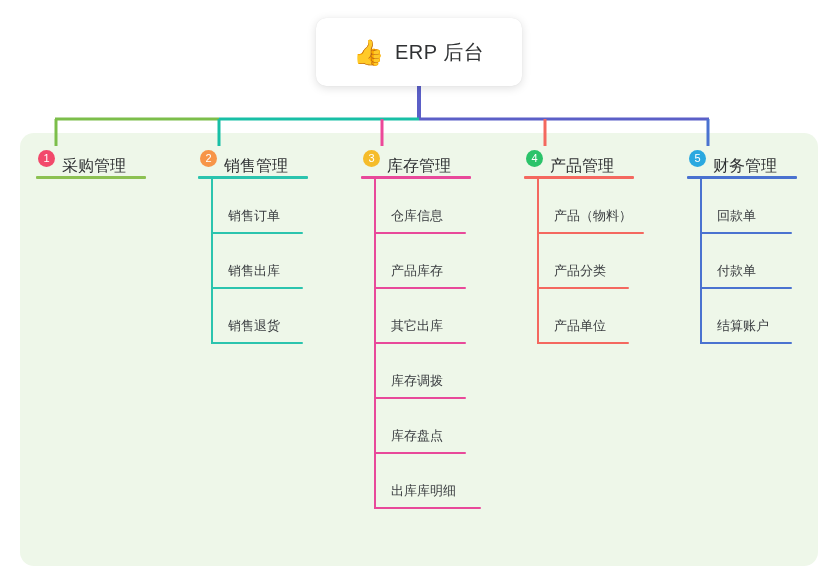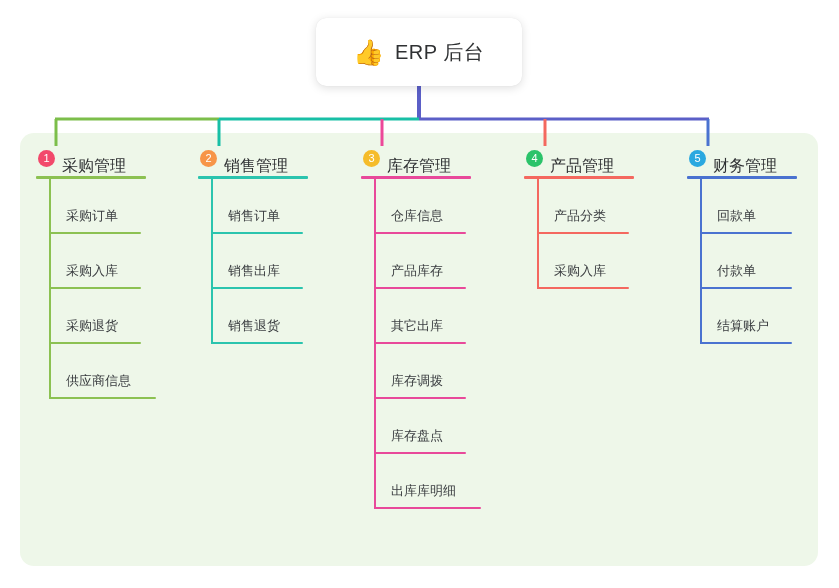--- a/index.html
+++ b/index.html
@@ -183,42 +183,20 @@
     <span class="root-title">ERP 后台</span>
   </div>
 
   <div class="columns" id="columns">
       <div class="column col-0">
         <div class="col-header">
           <span class="badge" style="background: rgb(242, 73, 107);">1</span>
           <span class="col-title">采购管理</span>
         </div>
         <div class="header-rule" style="background: rgb(140, 193, 82);"></div>
-        <div class="items">
-          <div class="item">
-            <span class="item-trunk" style="background: rgb(140, 193, 82);"></span>
-            <span class="item-label">采购订单</span>
-            <div class="item-rule" style="background: rgb(140, 193, 82);"></div>
-          </div>
-          <div class="item">
-            <span class="item-trunk" style="background: rgb(140, 193, 82);"></span>
-            <span class="item-label">采购入库</span>
-            <div class="item-rule" style="background: rgb(140, 193, 82);"></div>
-          </div>
-          <div class="item">
-            <span class="item-trunk" style="background: rgb(140, 193, 82);"></span>
-            <span class="item-label">采购退货</span>
-            <div class="item-rule" style="background: rgb(140, 193, 82);"></div>
-          </div>
-          <div class="item">
-            <span class="item-trunk" style="background: rgb(140, 193, 82);"></span>
-            <span class="item-label">供应商信息</span>
-            <div class="item-rule wide" style="background: rgb(140, 193, 82);"></div>
-          </div>
-        </div>
       </div>
       <div class="column col-1">
         <div class="col-header">
           <span class="badge" style="background: rgb(247, 149, 72);">2</span>
           <span class="col-title">销售管理</span>
         </div>
         <div class="header-rule" style="background: rgb(43, 196, 174);"></div>
         <div class="items">
           <div class="item">
             <span class="item-trunk" style="background: rgb(43, 196, 174);"></span>
@@ -278,26 +256,31 @@
       </div>
       <div class="column col-3">
         <div class="col-header">
           <span class="badge" style="background: rgb(43, 195, 106);">4</span>
           <span class="col-title">产品管理</span>
         </div>
         <div class="header-rule" style="background: rgb(244, 104, 95);"></div>
         <div class="items">
           <div class="item">
             <span class="item-trunk" style="background: rgb(244, 104, 95);"></span>
+            <span class="item-label">产品（物料）</span>
+            <div class="item-rule wide" style="background: rgb(244, 104, 95);"></div>
+          </div>
+          <div class="item">
+            <span class="item-trunk" style="background: rgb(244, 104, 95);"></span>
             <span class="item-label">产品分类</span>
             <div class="item-rule" style="background: rgb(244, 104, 95);"></div>
           </div>
           <div class="item">
             <span class="item-trunk" style="background: rgb(244, 104, 95);"></span>
-            <span class="item-label">采购入库</span>
+            <span class="item-label">产品单位</span>
             <div class="item-rule" style="background: rgb(244, 104, 95);"></div>
           </div>
         </div>
       </div>
       <div class="column col-4">
         <div class="col-header">
           <span class="badge" style="background: rgb(42, 168, 224);">5</span>
           <span class="col-title">财务管理</span>
         </div>
         <div class="header-rule" style="background: rgb(74, 114, 208);"></div>

